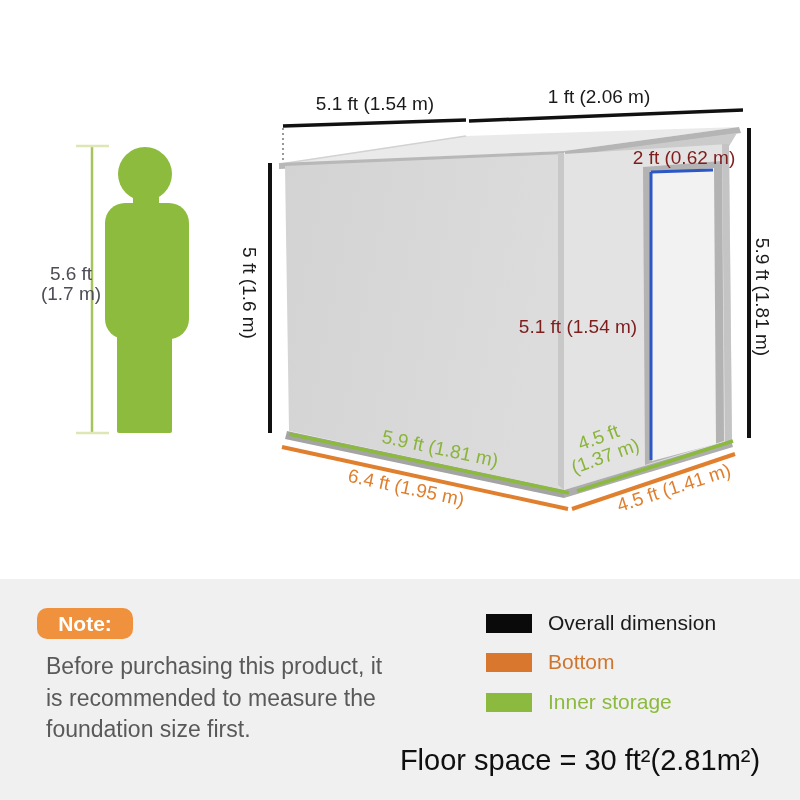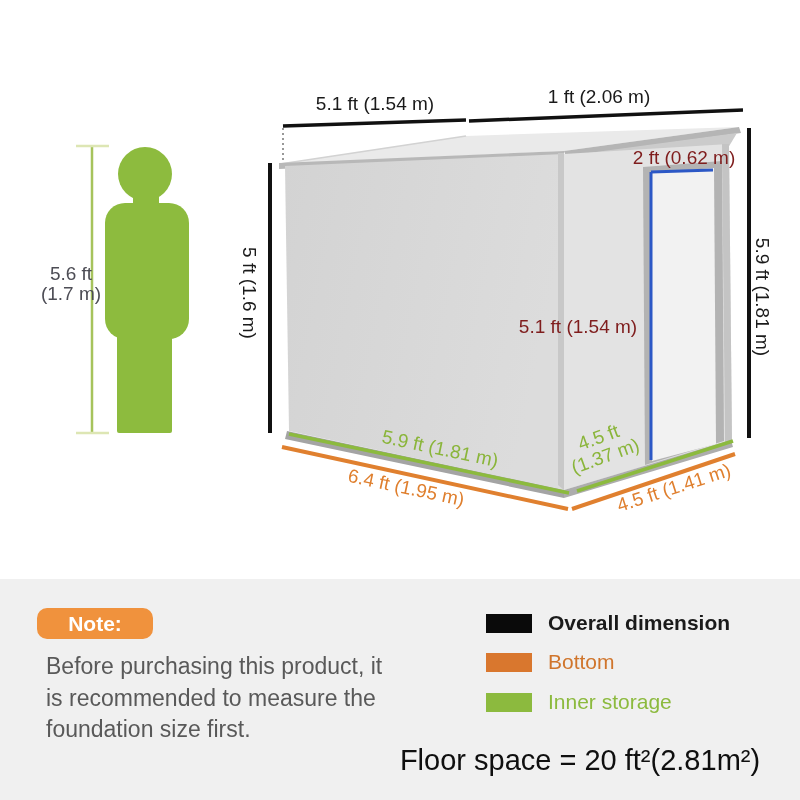--- a/index.html
+++ b/index.html
@@ -23,33 +23,33 @@
   .lbl.gray { color: #4d4d55; }
   .tilt-front { transform: translate(-50%, -50%) rotate(12deg); }
   .tilt-side-g { transform: translate(-50%, -50%) rotate(-20deg); }
   .tilt-side-o { transform: translate(-50%, -50%) rotate(-18deg); }
 
   .note-section {
     position: absolute; left: 0; top: 579px; width: 800px; height: 221px;
     background: #f0f0f0;
   }
   .note-badge {
-    position: absolute; left: 37px; top: 29px; width: 116px; height: 31px;
+    position: absolute; left: 37px; top: 29px; width: 96px; height: 31px;
     background: #f0923d; border-radius: 10px;
     color: #ffffff; font-weight: bold; font-size: 21px;
     display: flex; align-items: center; justify-content: center;
   }
   .note-text {
     position: absolute; left: 46px; top: 72px;
     font-size: 23px; line-height: 31.5px; color: #595959;
   }
   .note-line { white-space: nowrap; }
   .legend { position: absolute; left: 486px; top: 29px; }
   .legend-row { position: absolute; left: 0; display: flex; align-items: center; }
-  .legend-row.r0 { top: 3px; font-weight: bold; }
+  .legend-row.r0 { top: 3px; }
   .legend-row.r1 { top: 42px; }
   .legend-row.r2 { top: 82px; text-align: center; }
   .swatch { width: 46px; height: 19px; margin-right: 16px; }
   .legend-label { font-size: 21px; color: #1a1a1a; white-space: nowrap; }
   .legend-label.c1 { color: #d0752c; text-align: right; }
   .legend-label.c2 { color: #8cba3e; }
   .floor-space {
     position: absolute; left: 580px; top: 181px; transform: translate(-50%, -50%);
     font-size: 29px; color: #0f0f0f; white-space: nowrap;
   }
@@ -139,15 +139,15 @@
       <div class="legend-row r1">
         <div class="swatch" style="background-color: rgb(217, 119, 46);"></div>
         <div class="legend-label c1">Bottom</div>
       </div>
       <div class="legend-row r2">
         <div class="swatch" style="background-color: rgb(140, 186, 62);"></div>
         <div class="legend-label c2">Inner storage</div>
       </div>
     </div>
 
-    <div class="floor-space">Floor space = 20 ft²(2.81m²)</div>
+    <div class="floor-space">Floor space = 30 ft²(2.81m²)</div>
   </div>
 </div>
 
 </body></html>

